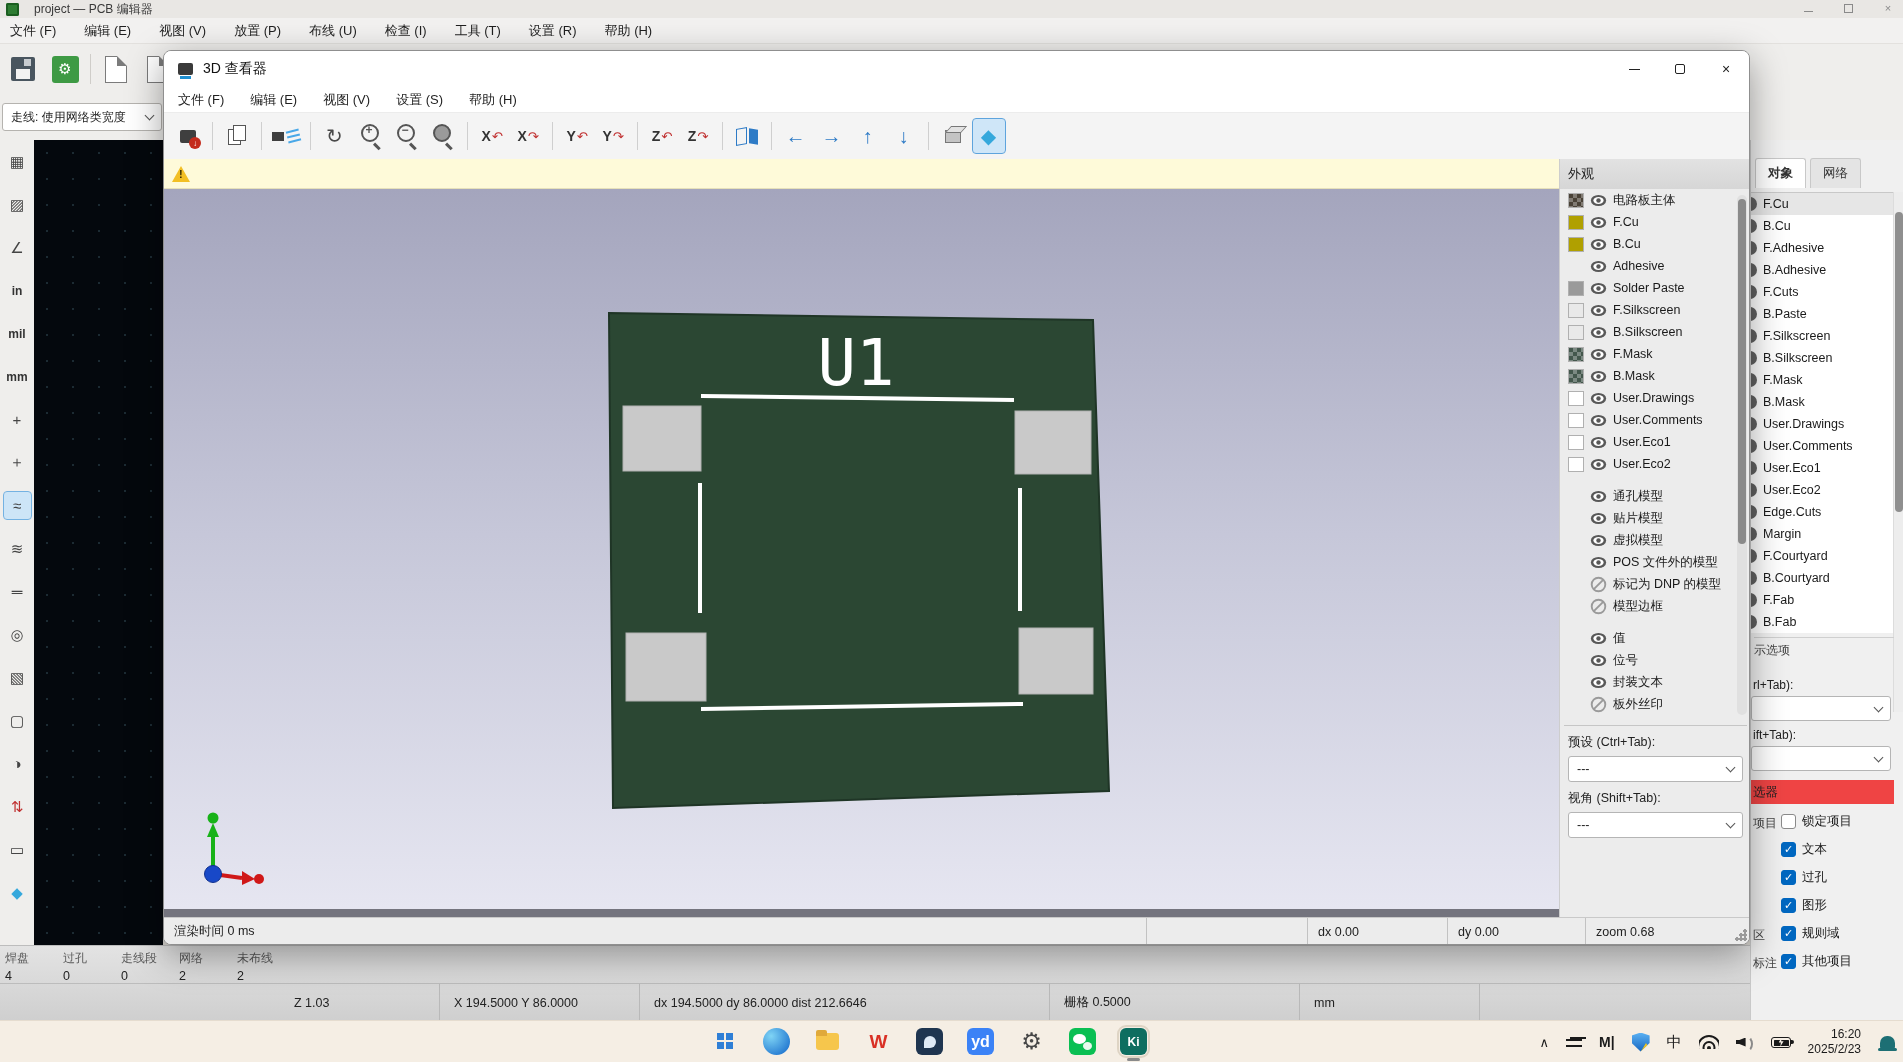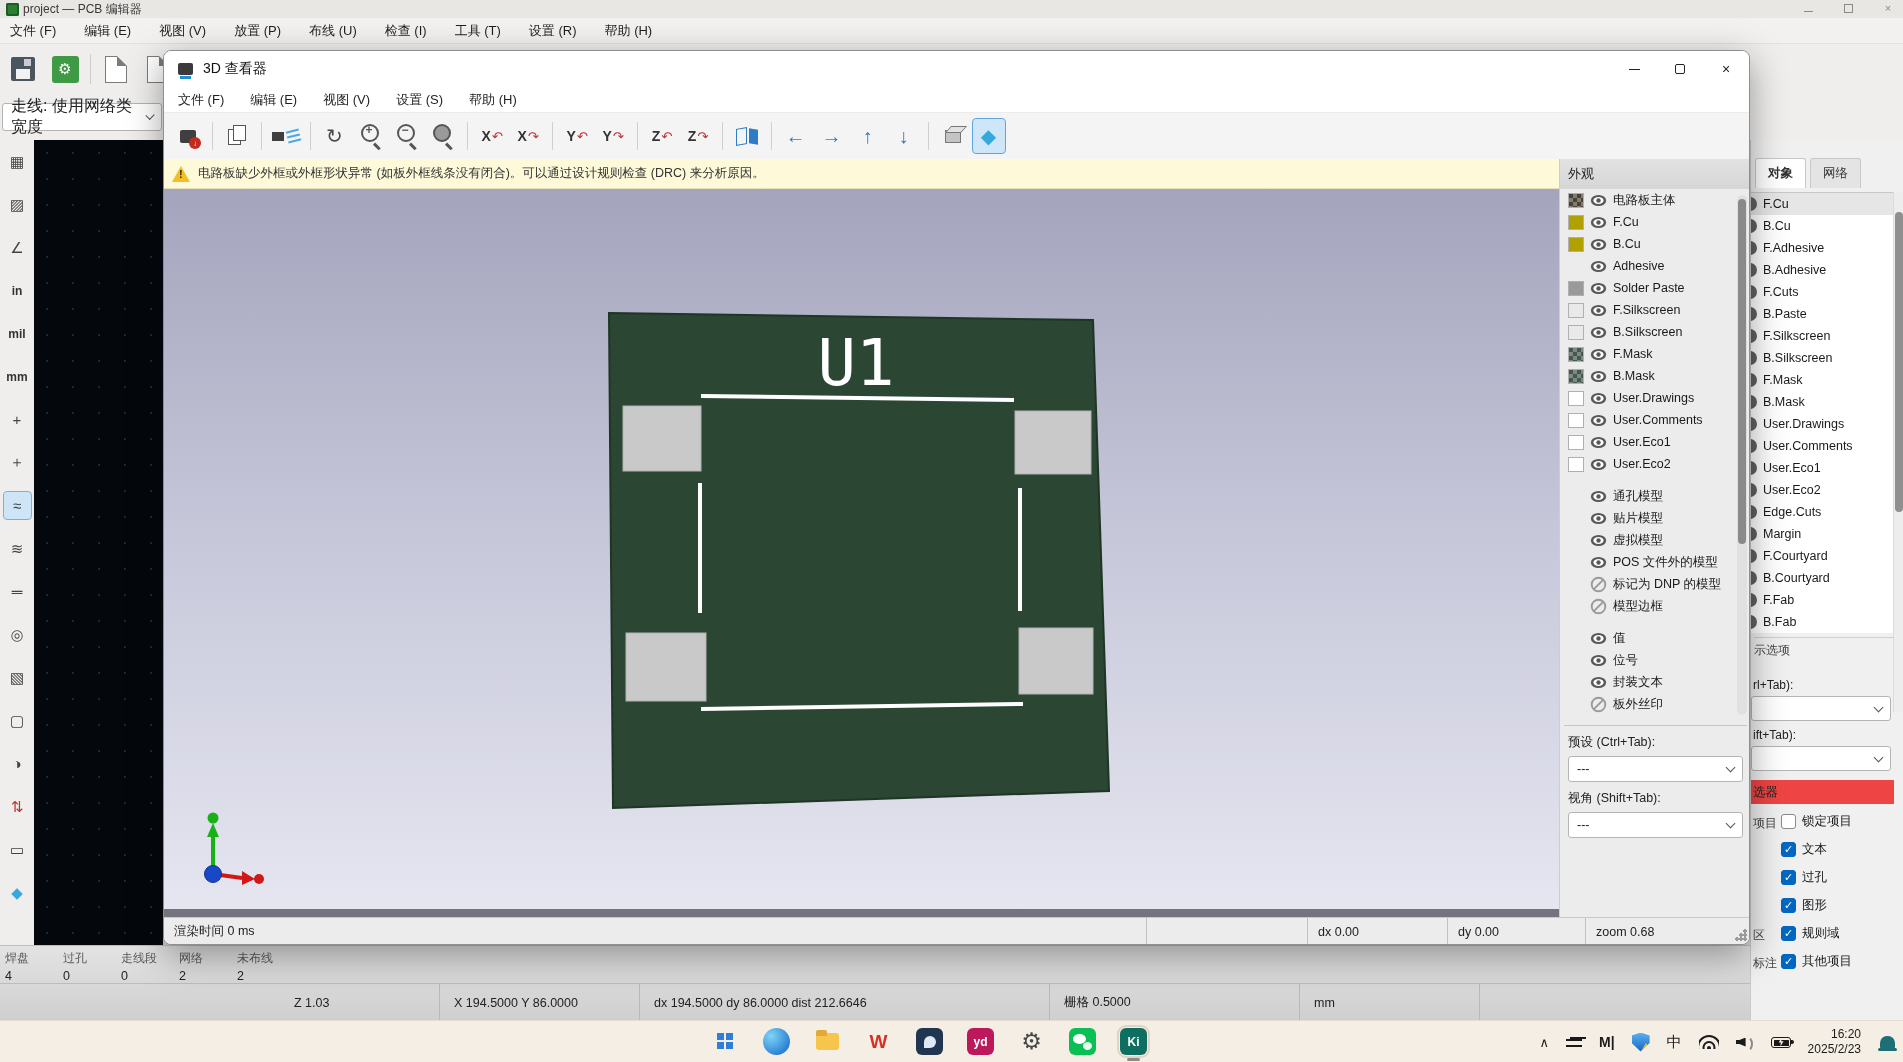--- a/index.html
+++ b/index.html
@@ -2,40 +2,40 @@
 <html><head>
 <meta charset="utf-8">
 <style>
   *{margin:0;padding:0;box-sizing:border-box}
   html,body{width:1903px;height:1062px;overflow:hidden}
   body{font-family:"Liberation Sans","DejaVu Sans",sans-serif;font-size:13px;color:#1a1a1a;background:#d8d5d0}
   #root{position:relative;width:1903px;height:1062px;overflow:hidden}
   .abs{position:absolute}
 
   
-  .pcb-titlebar{left:0;top:0;width:1903px;height:18px;background:#e9e7e4;display:flex;align-items:center;padding-left:6px;gap:4px}
+  .pcb-titlebar{left:0;top:0;width:1903px;height:18px;background:#e9e7e4;display:flex;align-items:center;padding-left:6px;gap:15px}
   .pcb-appicon{width:13px;height:13px;background:#2e7d32;border-radius:2px;box-shadow:inset 0 0 0 2px #1b5e20}
   .pcb-title{font-size:12px;color:#3a3a3a}
   .winctl{position:absolute;right:8px;top:1px;display:flex;gap:26px;color:#8a8a8a;font-size:11px}
   .winctl .wbtn{width:14px;height:14px;display:flex;align-items:center;justify-content:center}
   .wmin{border-bottom:1px solid #8a8a8a;width:9px;height:7px}
   .wmax{width:9px;height:9px;border:1px solid #8a8a8a}
   .pcb-menubar{left:0;top:18px;width:1903px;height:26px;background:#f2f1f0;display:flex;align-items:center;padding-left:10px;gap:28px;border-bottom:1px solid #e3e1de}
   .menu-item{color:#1f1f1f;white-space:nowrap}
   .pcb-toolbar{left:0;top:44px;width:1903px;height:50px;background:#efeeec;display:flex;align-items:center;gap:8px;padding-left:6px}
   .tbi{width:34px;height:34px;display:flex;align-items:center;justify-content:center;border-radius:3px}
   .floppy{width:24px;height:24px;background:#49555f;border-radius:2px;position:relative}
   .floppy::before{content:"";position:absolute;left:5px;bottom:2px;width:14px;height:10px;background:#f2f2f2}
   .floppy::after{content:"";position:absolute;right:4px;top:2px;width:7px;height:7px;background:#c8ccd0}
   .bsetup{width:27px;height:27px;background:#3e9a44;border-radius:3px;color:#fff;font-size:15px;display:flex;align-items:center;justify-content:center}
   .vsep{width:1px;height:30px;background:#cfcdc9}
   .pageic{width:22px;height:27px;background:#fff;border:1px solid #7b7b7b;position:relative}
   .pageic::after{content:"";position:absolute;right:-1px;top:-1px;border:5px solid #efeeec;border-left-color:#7b7b7b;border-bottom-color:#7b7b7b}
   .combo-row{left:0;top:94px;width:1903px;height:46px;background:#efeeec}
-  .combo{display:flex;align-items:center;background:#fff;border:1px solid #b5b3af;border-radius:3px;height:28px;padding:0 8px;font-size:16px;color:#222;position:relative}
+  .combo{display:flex;align-items:center;background:#fff;border:1px solid #b5b3af;border-radius:3px;height:28px;padding:0 8px;font-size:12px;color:#222;position:relative}
   .trackw{position:absolute;left:2px;top:9px;width:160px}
   .chev{width:7px;height:7px;border-right:1.6px solid #555;border-bottom:1.6px solid #555;transform:rotate(45deg);margin-left:auto;margin-top:-3px}
   
   .leftbar{left:0;top:140px;width:34px;height:880px;background:#efeeec;display:flex;flex-direction:column;align-items:center;padding-top:8px;gap:16px}
   .lbi{width:27px;height:27px;display:flex;align-items:center;justify-content:center;font-size:15px;color:#444;border-radius:3px}
   .lbi.selected{background:#cde5f7;outline:1px solid #74b2e2}
   .lbi .t3i-glyph{font-size:15px}
   .lbi[data-kind="unit"] .t3i-glyph{font-size:12px;font-weight:bold;color:#333}
   
   .canvas{left:34px;top:140px;width:129px;height:880px;background:#04080d;background-image:radial-gradient(#1c2b33 1px,transparent 1.2px);background-size:26px 26px}
@@ -140,21 +140,21 @@
   .app{width:27px;height:27px;border-radius:6px;display:flex;align-items:center;justify-content:center;font-weight:bold;position:relative}
   .app.start{background:transparent}
   .app.start::before{content:"";width:7px;height:7px;background:#2f7fd6;box-shadow:9px 0 #2f7fd6,0 9px #2f7fd6,9px 9px #2f7fd6;transform:translate(-5px,-5px)}
   .app.edge{border-radius:50%;background:radial-gradient(circle at 30% 30%,#7fd4f5,#0d63c8)}
   .app.folder{background:transparent}
   .app.folder::before{content:"";position:absolute;left:2px;top:5px;width:23px;height:17px;background:#f6c64c;border-radius:3px}
   .app.folder::after{content:"";position:absolute;left:2px;top:2px;width:11px;height:6px;background:#e0a93a;border-radius:2px 2px 0 0}
   .app.wps{color:#d93025;font-size:19px}
   .app.darkapp{background:#1f3550}
   .app.darkapp::before{content:"";width:12px;height:12px;background:#dfe9f5;border-radius:50% 50% 50% 0}
-  .app.youdao{background:#be185d;color:#fff;font-size:12px}
+  .app.youdao{background:#3b82f6;color:#fff;font-size:16px}
   .app.gear{color:#474747;font-size:23px;font-weight:normal}
   .app.wechat{background:#0abf53}
   .app.wechat::before{content:"";position:absolute;left:4px;top:6px;width:13px;height:10px;background:#fff;border-radius:50%}
   .app.wechat::after{content:"";position:absolute;right:4px;bottom:5px;width:9px;height:8px;background:#e8f9ee;border-radius:50%}
   .app.kicad{background:#0e6e60;color:#fff;font-size:12px}
   .app.kicad.active{outline:2px solid #ded4c4;outline-offset:1px}
   .app.kicad.active::after{content:"";position:absolute;left:7px;bottom:-6px;width:13px;height:3px;background:#8a8a8a;border-radius:2px}
   .tray{position:absolute;right:8px;top:0;height:42px;display:flex;align-items:center;gap:17px}
   .tri{display:flex;align-items:center;justify-content:center;color:#1a1a1a;font-size:13px}
   .mixer{width:16px;height:13px;position:relative}
@@ -673,21 +673,20 @@
         </span>
 
         <span class="t3i selected" style="color: rgb(53, 168, 220);">
           <span class="t3i-glyph">◆</span>
           <span class="t3i-arrow"></span>
         </span>
       </div>
 
     <div class="warnbar">
       <span class="warntri"></span>
-      <span class="warntext">电路板缺少外框或外框形状异常 (如板外框线条没有闭合)。可以通过设计规则检查 (DRC) 来分析原因。</span>
     </div>
     <span class="warnclose" style="top:114px">✕</span>
 
     <div class="viewport">
       <svg width="1395" height="720" viewBox="0 0 1395 720">
         <polygon points="445,124 929,131 945,602 449,619" fill="#2b4733" stroke="#1f3526" stroke-width="2"></polygon>
         <text x="692" y="196" font-size="64" fill="#ffffff" text-anchor="middle" font-family="DejaVu Sans Mono, monospace">U1</text>
         <line x1="537" y1="207" x2="850" y2="211" stroke="#ffffff" stroke-width="4"></line>
         <line x1="536" y1="294" x2="536" y2="424" stroke="#ffffff" stroke-width="4"></line>
         <line x1="856" y1="299" x2="856" y2="422" stroke="#ffffff" stroke-width="4"></line>

